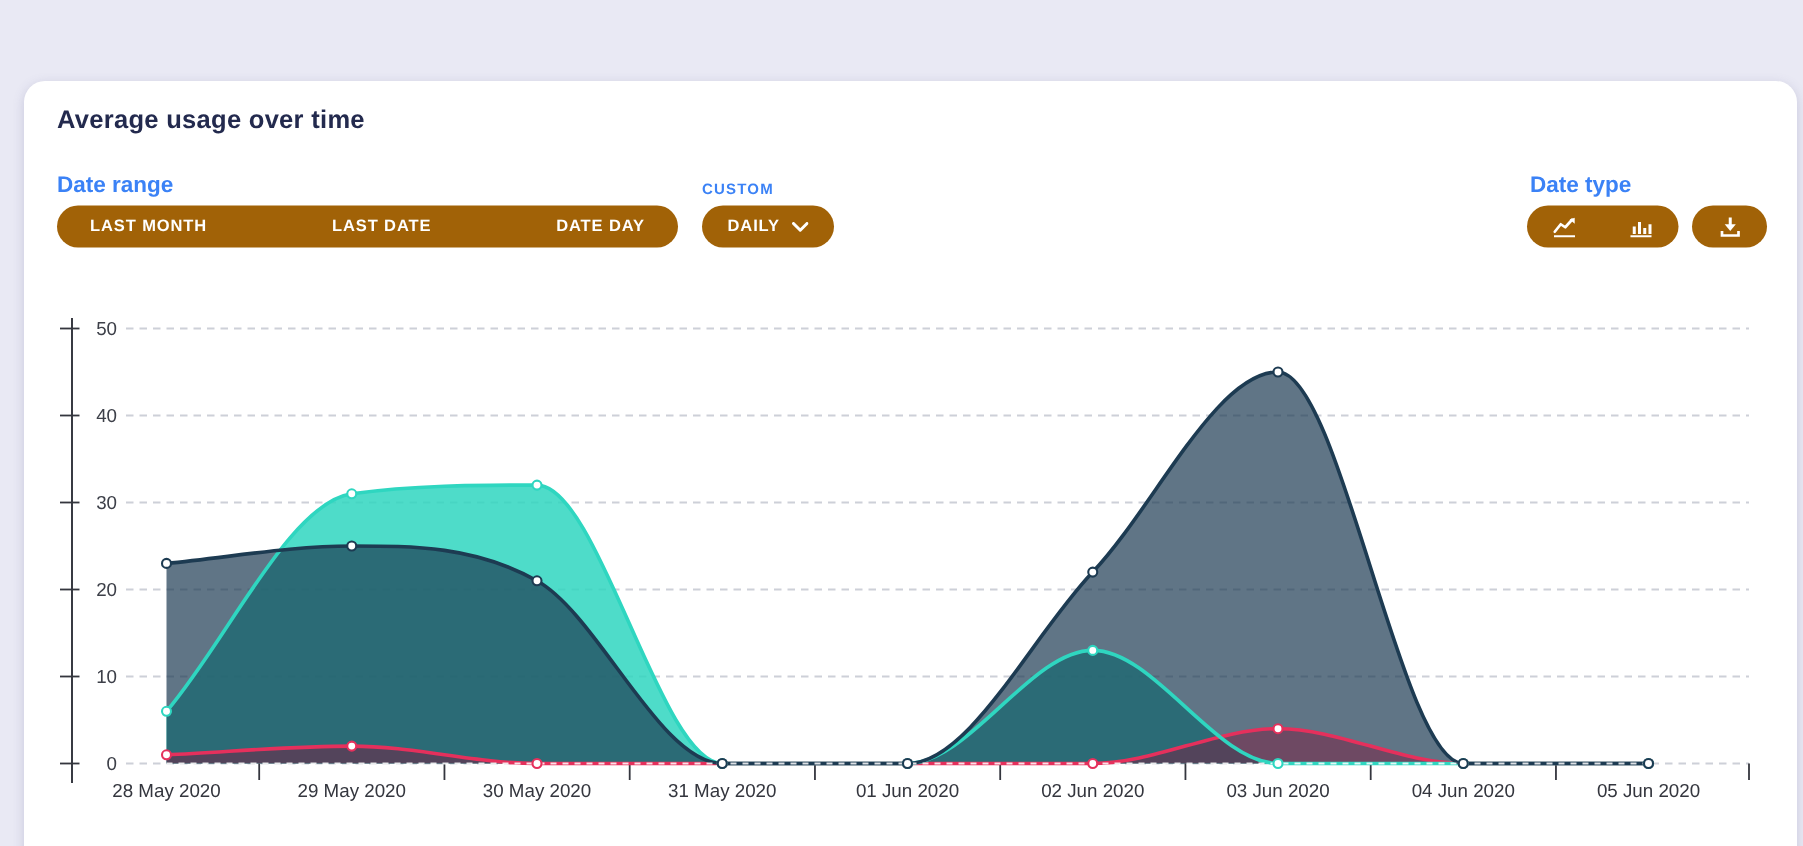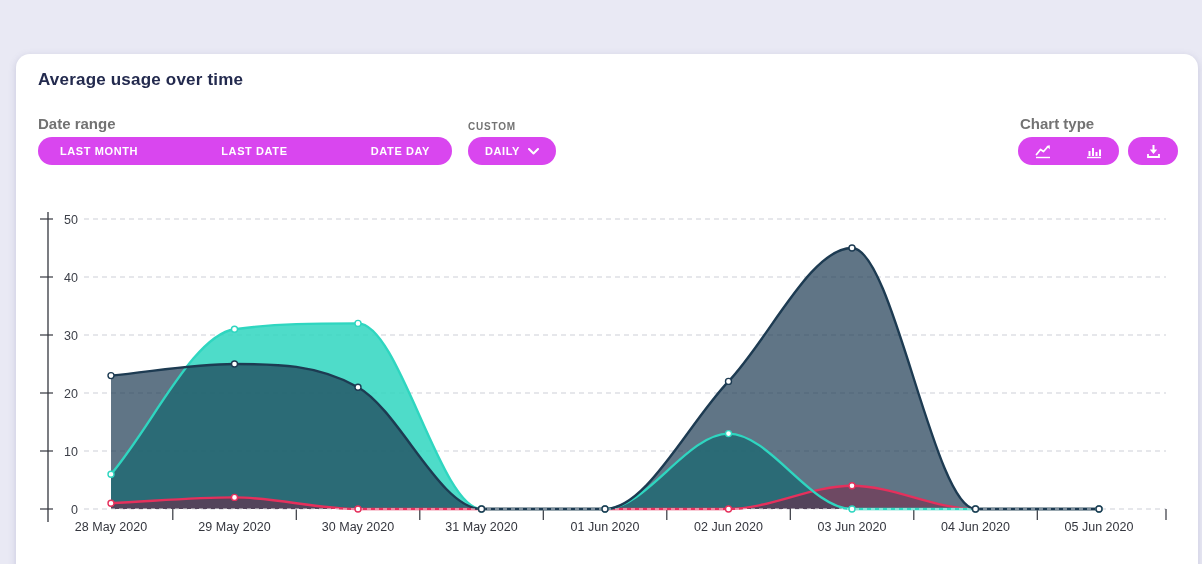--- a/index.html
+++ b/index.html
@@ -13,28 +13,28 @@
     position:absolute;left:16px;top:10px;width:1182px;height:538px;
     background:#ffffff;border-radius:14px;
     box-shadow:0 2px 7px rgba(100,100,150,.25);
     margin-top:44px;
   }
   .title{
     position:absolute;left:22px;top:16px;
     font-size:17px;font-weight:700;color:#232a4e;letter-spacing:.2px;
   }
   .control-label{
-    position:absolute;font-size:15px;font-weight:700;color:#737373;
+    position:absolute;font-size:15px;font-weight:700;color:#3b82f6;
   }
   .control-label.small{
     font-size:10px;letter-spacing:.8px;
   }
   .pill{
     position:absolute;top:83px;height:28px;border-radius:14px;
-    background:#d946ef;display:flex;align-items:center;box-sizing:border-box;
+    background:#a16207;display:flex;align-items:center;box-sizing:border-box;
   }
   .pill button{
     background:none;border:none;margin:0;cursor:pointer;
     color:#ffffff;font-family:"Liberation Sans",sans-serif;
     font-size:11px;font-weight:700;letter-spacing:.6px;
     height:100%;display:flex;align-items:center;justify-content:center;gap:8px;
     padding:0 16px;white-space:nowrap;
   }
   .pill-dates{left:22px;width:414px;justify-content:space-between;padding:0 6px;}
   .pill-period{left:452px;width:88px;}
@@ -69,21 +69,21 @@
   <div class="control-label small" style="left:452px;top:67px;">CUSTOM</div>
   <div class="pill pill-period">
     <button>
       <span>DAILY</span>
       <svg width="11" height="7" viewBox="0 0 11 7">
           <polyline points="1,1 5.5,5.5 10,1" fill="none" stroke="#fff" stroke-width="2" stroke-linecap="round" stroke-linejoin="round"></polyline>
         </svg>
     </button>
   </div>
 
-  <div class="control-label" style="left:1004px;top:61px;">Chart type</div>
+  <div class="control-label" style="left:1004px;top:61px;">Date type</div>
   <div class="pill pill-icons">
     <button>
       <svg width="16" height="15" viewBox="0 0 16 15">
         <path d="M1 13.5 H15" stroke="#fff" stroke-width="1.4" fill="none"></path>
         <polyline points="1.5,10.5 5.5,5.5 8.5,7.5 13,2.5" fill="none" stroke="#fff" stroke-width="1.8" stroke-linecap="round" stroke-linejoin="round"></polyline>
         <polygon points="14.8,1.2 14.8,5.2 11.4,2.3" fill="#fff"></polygon>
       </svg>
     </button>
     <button>
       <svg width="16" height="15" viewBox="0 0 16 15">

